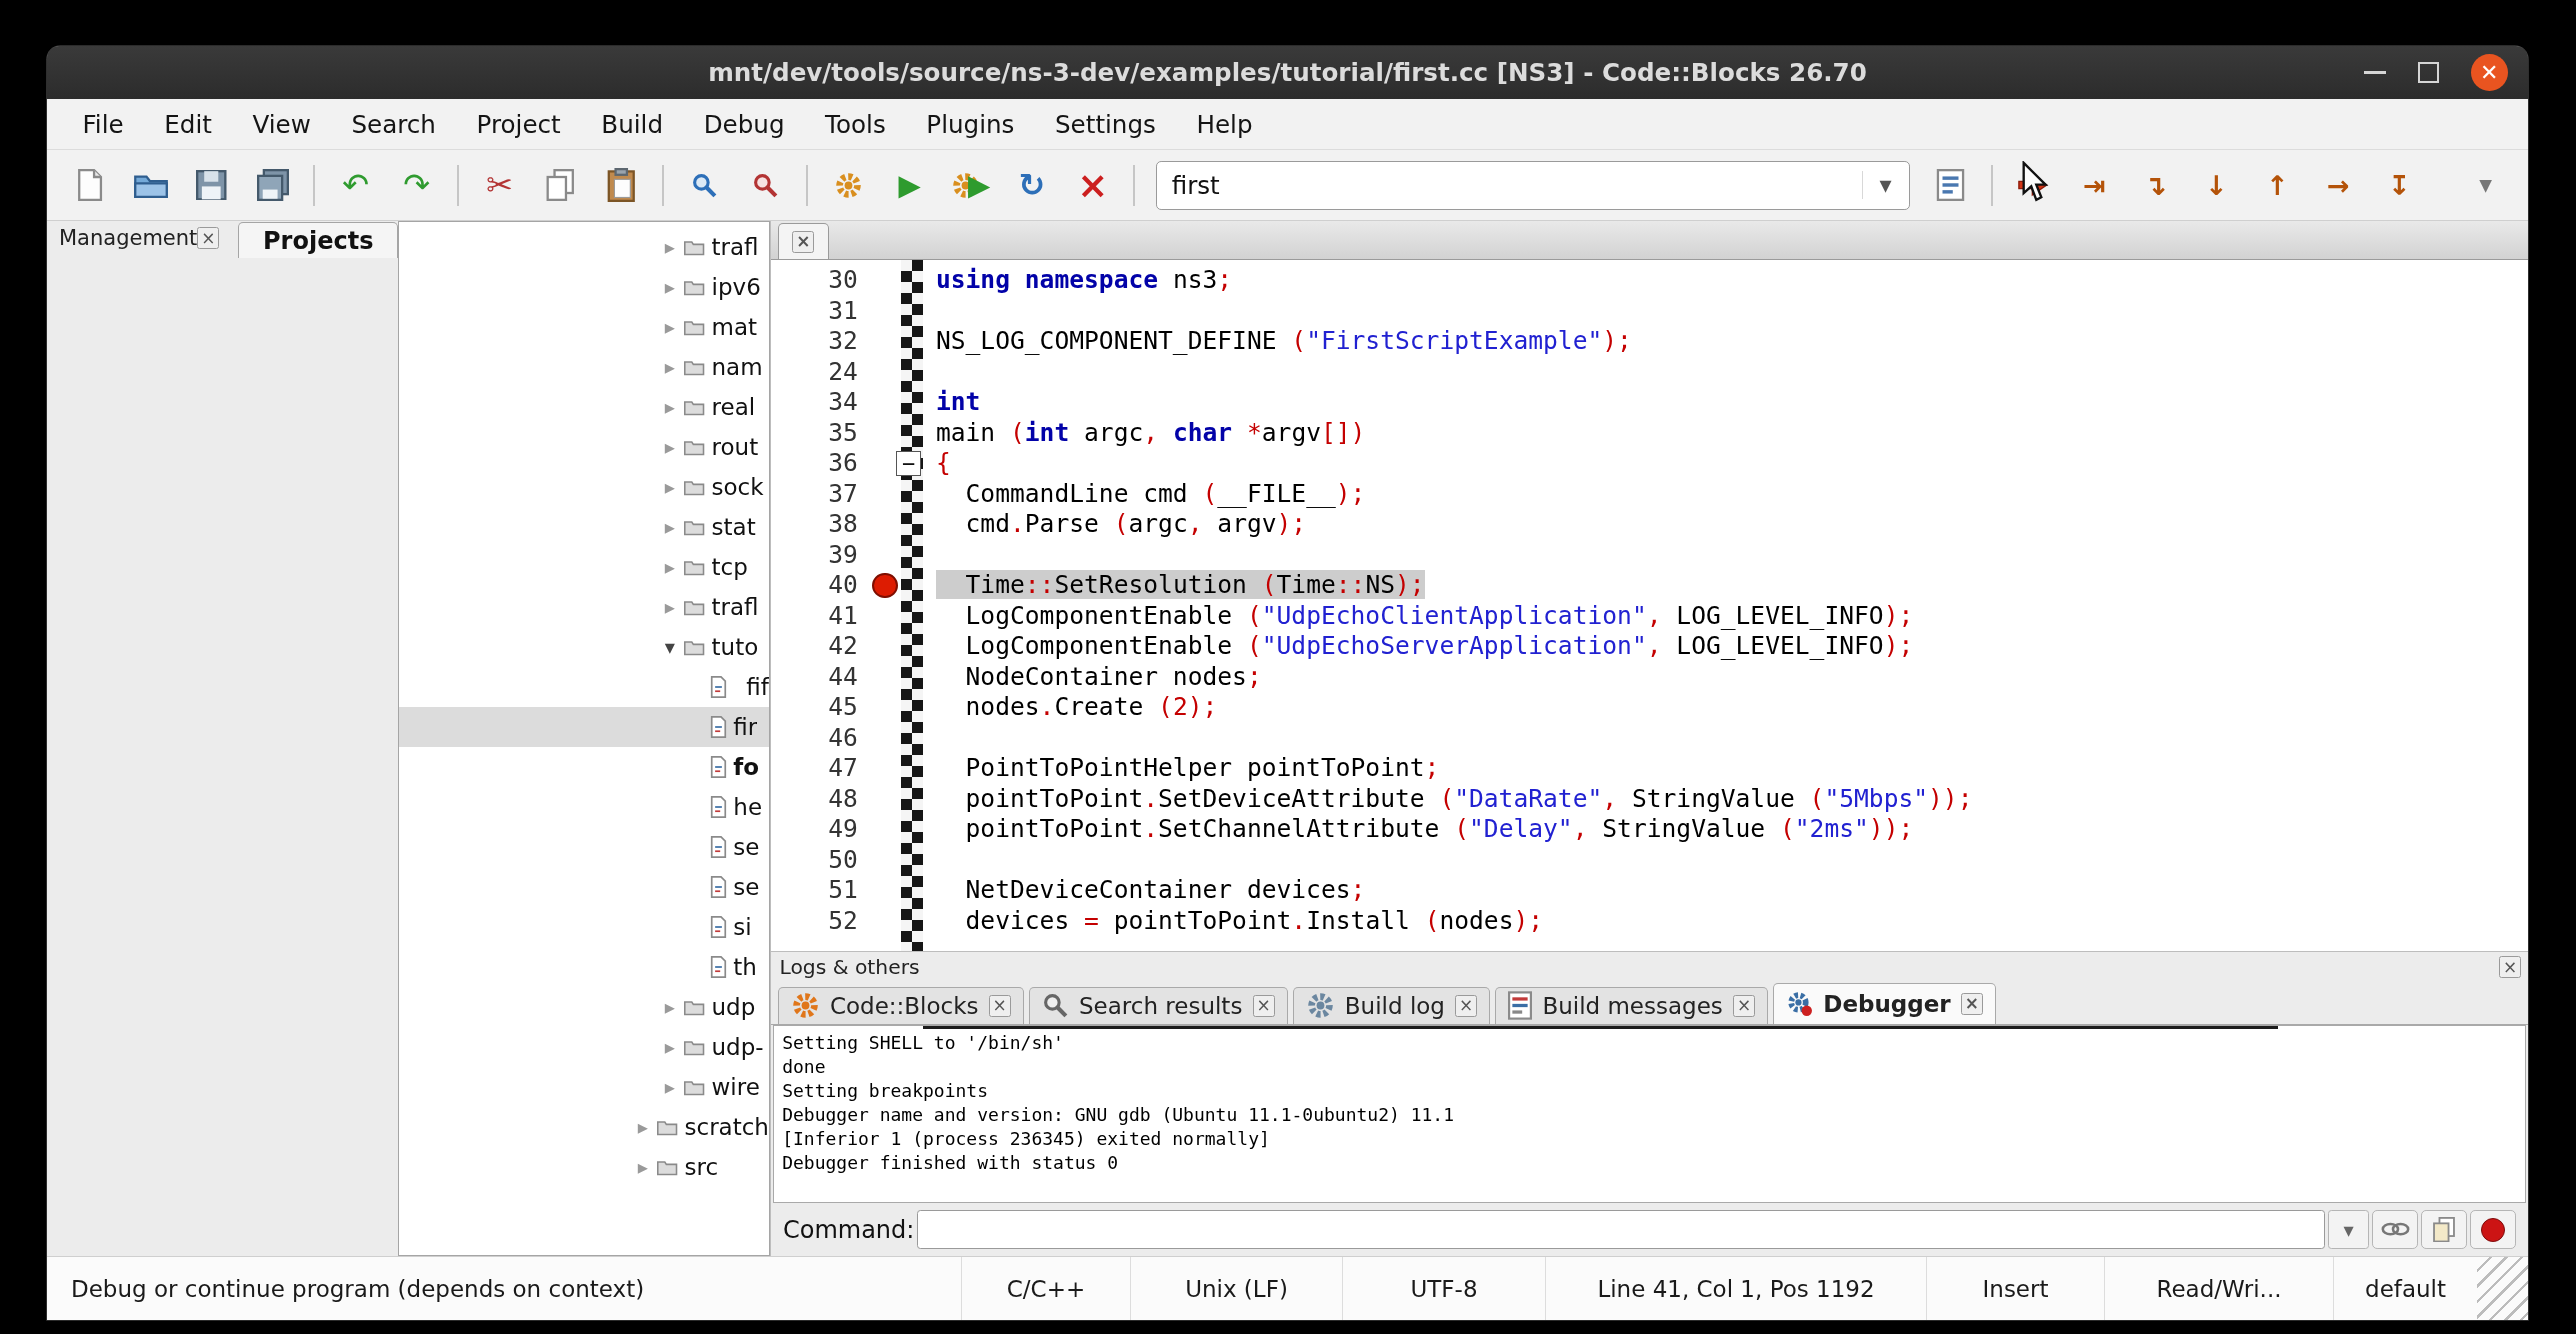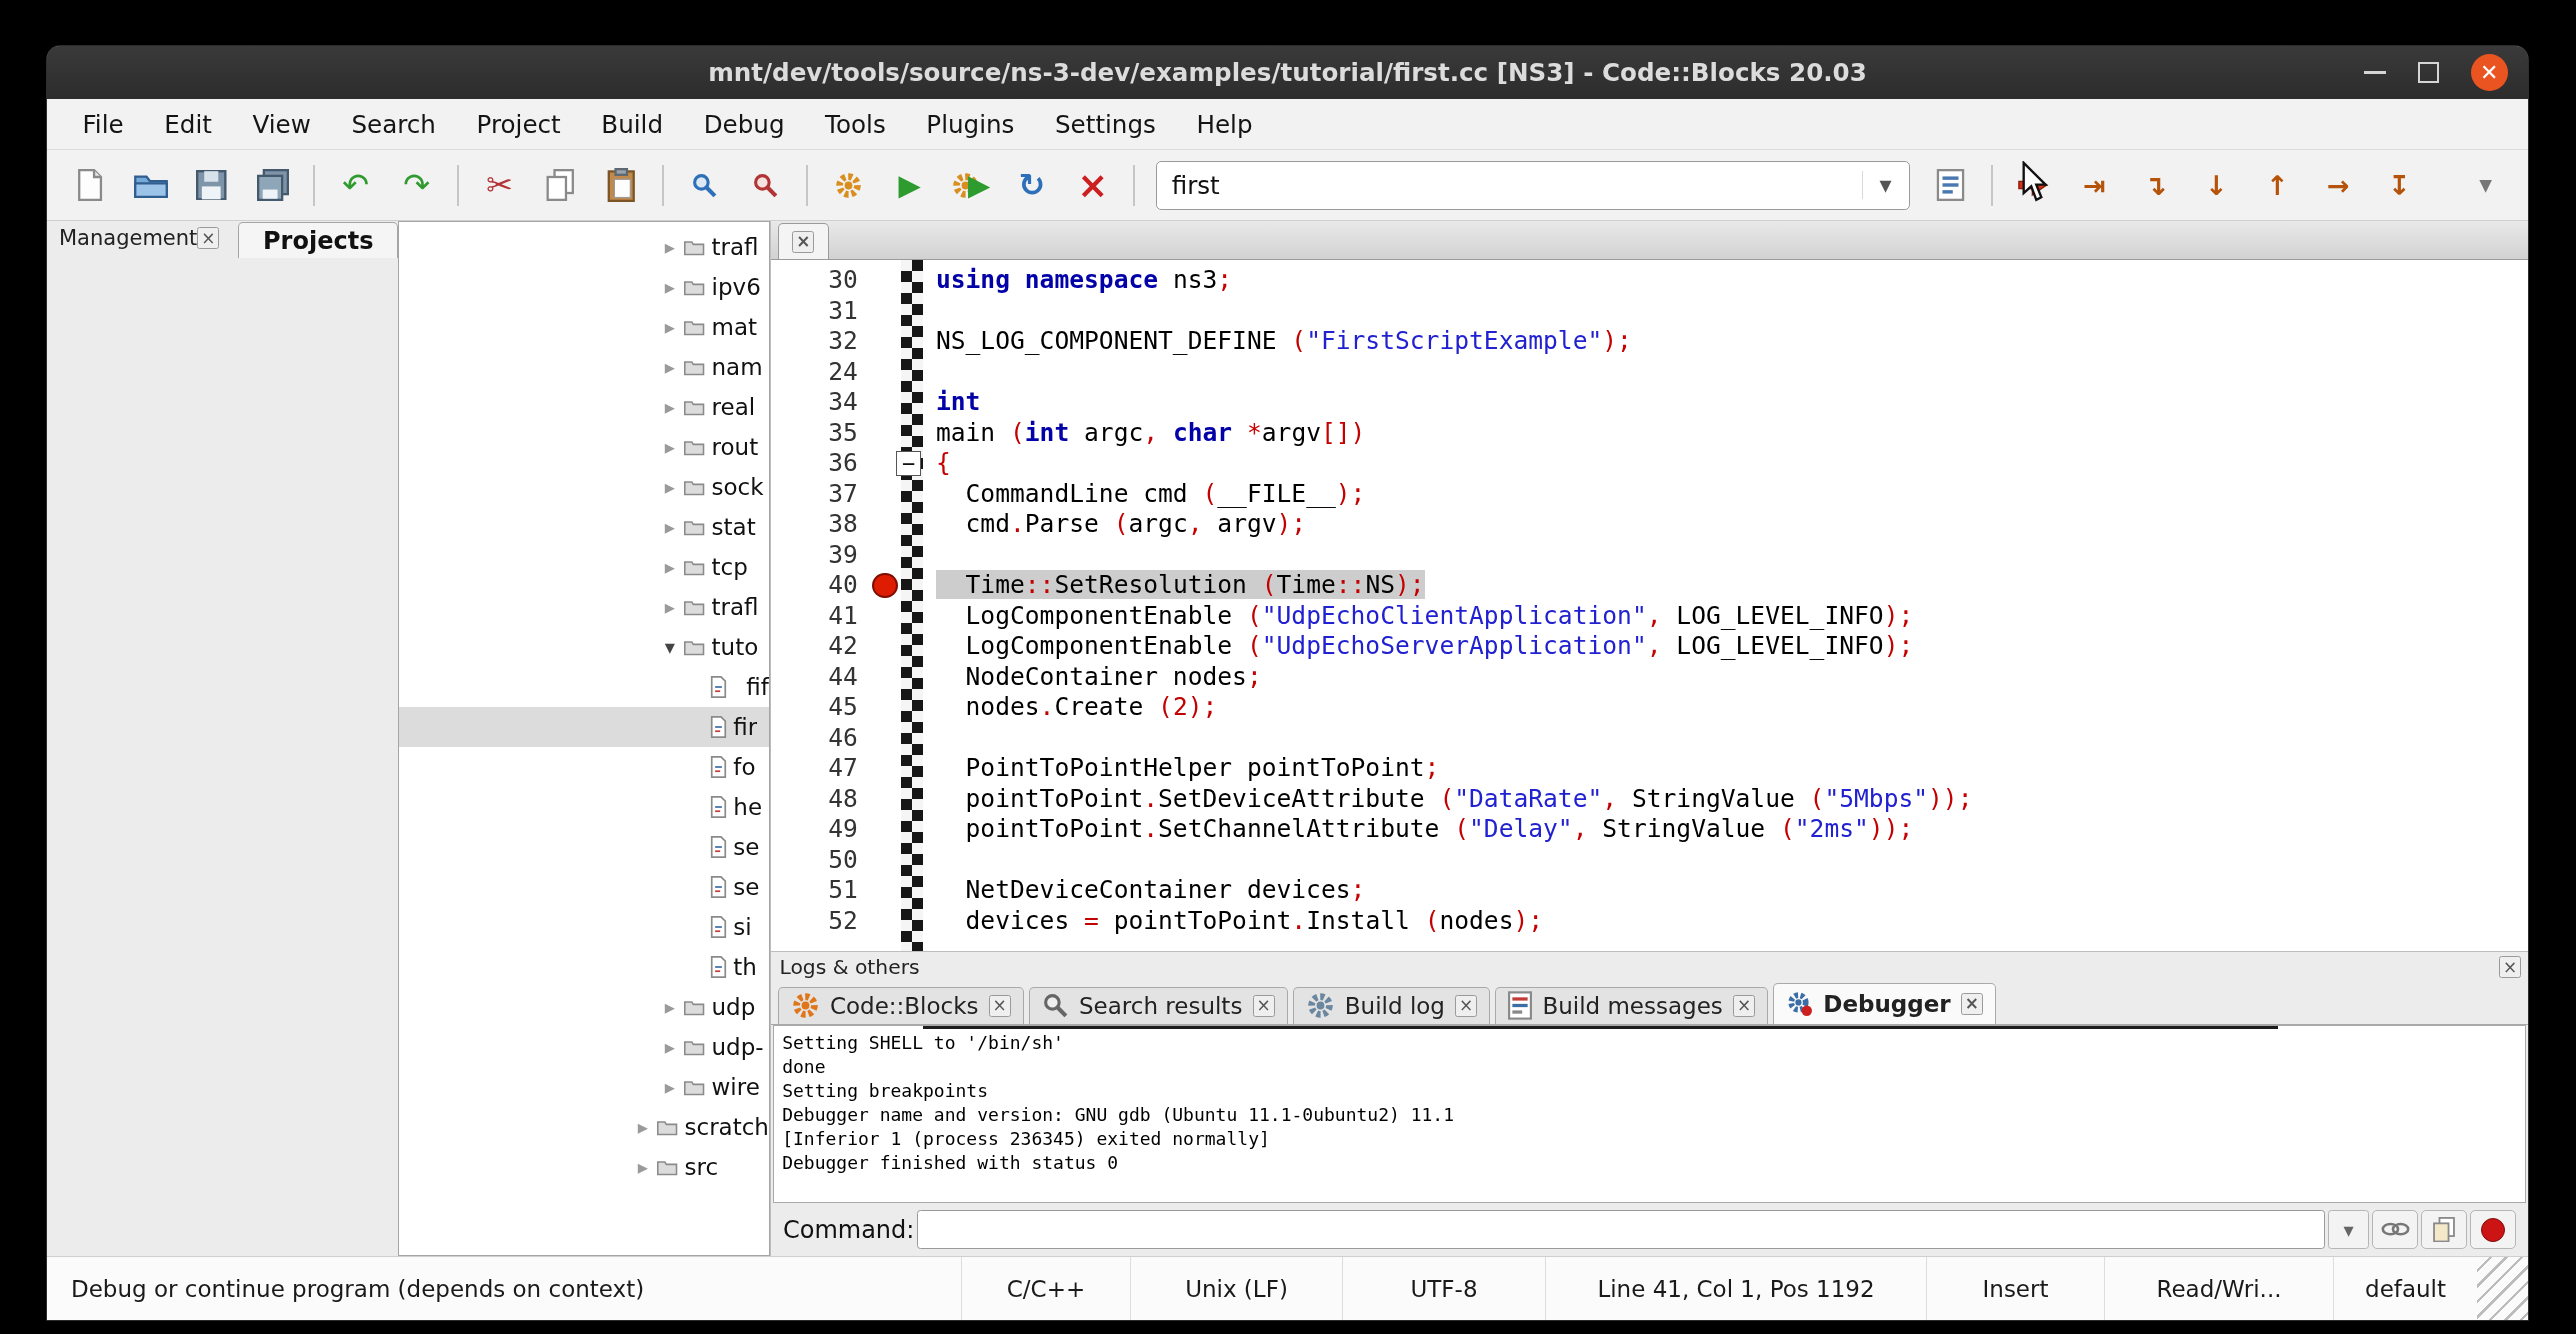--- a/index.html
+++ b/index.html
@@ -83,21 +83,21 @@
   .w-lang{width:169px}.w-eol{width:212px}.w-enc{width:203px}.w-pos{width:381px}.w-ins{width:178px}.w-rw{width:229px}.w-prof{width:144px}
   .sgrip{width:51px;height:100%;background:repeating-linear-gradient(135deg,transparent 0 8.5px,#bcbcbc 8.5px 11px)}
   .cursor{position:absolute;left:2022px;top:161px;z-index:60}
 </style>
 </head>
 <body>
 
 <div class="window">
 
   <div class="titlebar">
-    <div class="title">mnt/dev/tools/source/ns-3-dev/examples/tutorial/first.cc [NS3] - Code::Blocks 20.03</div>
+    <div class="title">mnt/dev/tools/source/ns-3-dev/examples/tutorial/first.cc [NS3] - Code::Blocks 26.70</div>
     <div class="winbtns">
       <div class="btn-min"></div>
       <div class="btn-max"></div>
       <div class="btn-close">
           <span>✕</span>
         </div>
     </div>
   </div>
 
   <div class="menubar" id="menubar">
@@ -418,21 +418,21 @@
           <div class="titem sel" style="padding-left: 305px;">
             <span class="ticon" style="margin-left:5.1px">
               <svg width="17" height="22" viewBox="0 0 20 26">
                 <path d="M2 1h11l5 5v19H2z" fill="#fff" stroke="#8a8a8a" stroke-width="2"></path>
                 <line x1="6" y1="13" x2="14" y2="13" stroke="#3a6ea5" stroke-width="2"></line>
                 <line x1="6" y1="18" x2="12" y2="18" stroke="#c23a3a" stroke-width="2"></line>
               </svg>
             </span>
             <span class="tlabel">fir</span>
           </div>
-          <div class="titem" style="padding-left: 305px;">
+          <div class="titem" style="padding-left: 305px; font-weight: bold;">
             <span class="ticon" style="margin-left:5.1px">
               <svg width="17" height="22" viewBox="0 0 20 26">
                 <path d="M2 1h11l5 5v19H2z" fill="#fff" stroke="#8a8a8a" stroke-width="2"></path>
                 <line x1="6" y1="13" x2="14" y2="13" stroke="#3a6ea5" stroke-width="2"></line>
                 <line x1="6" y1="18" x2="12" y2="18" stroke="#c23a3a" stroke-width="2"></line>
               </svg>
             </span>
             <span class="tlabel">fo</span>
           </div>
           <div class="titem" style="padding-left: 305px;">

